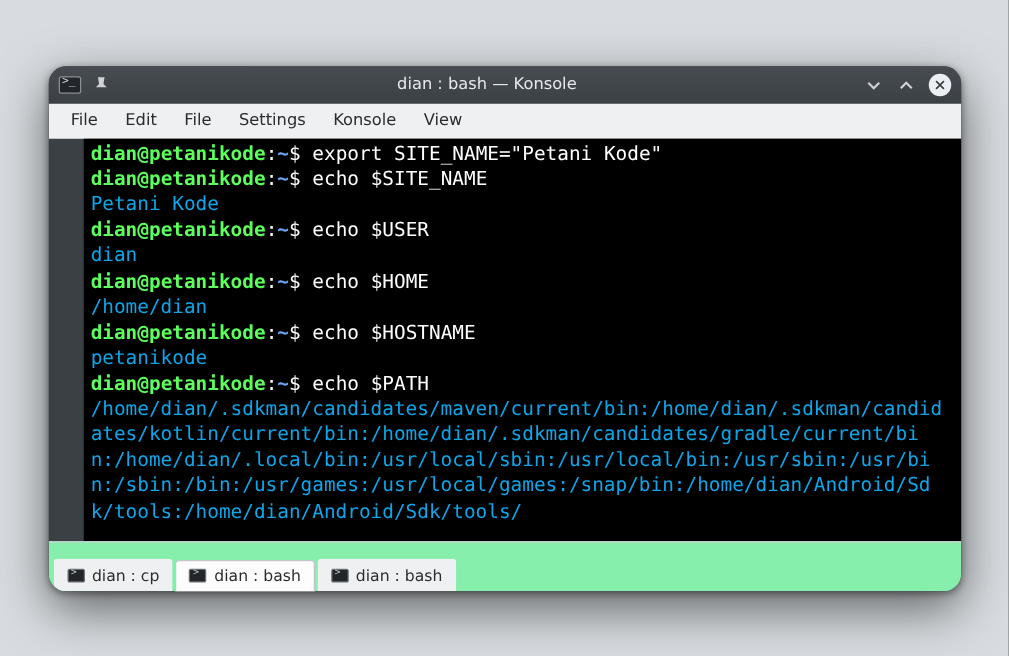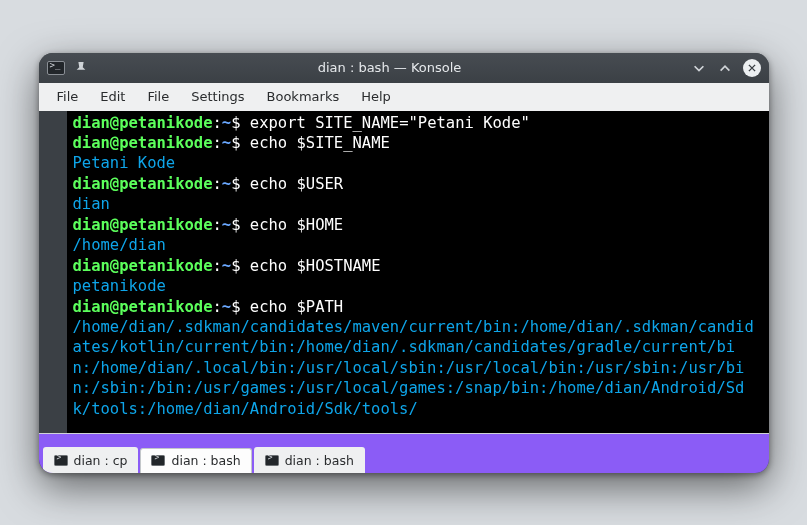--- a/index.html
+++ b/index.html
@@ -88,21 +88,21 @@
   .at   { color:#5cff5c; font-weight:bold; }
   .colon{ color:#fff; }
   .tilde{ color:#6aa8ff; font-weight:bold; }
   .dollar{ color:#fff; }
   .cmd  { color:#fff; }
   .out  { color:#0ea5e9; }
   .prompt-line { display:block; }
 
   
   .tabbar {
-    background:#8b5cf6;
+    background:#86efac;
     height:40px;
     display:flex; align-items:flex-end;
     padding:0 4px;
     border-top:1px solid #d0d3d6;
   }
   .tab {
     display:flex; align-items:center;
     gap:6px;
     height:26px;
     padding:0 10px;
@@ -162,22 +162,22 @@
           </svg>
       </span>
     </div>
   </div>
 
   <div class="menubar">
     <div class="menu-item">File</div>
     <div class="menu-item">Edit</div>
     <div class="menu-item">File</div>
     <div class="menu-item">Settings</div>
-    <div class="menu-item">Bookmarks</div>
-    <div class="menu-item">Help</div>
+    <div class="menu-item">Konsole</div>
+    <div class="menu-item">View</div>
   </div>
 
   <div class="terminal" id="terminal"><span class="prompt-line"><span class="user">dian</span><span class="at">@</span><span class="host">petanikode</span><span class="colon">:</span><span class="tilde">~</span><span class="dollar">$ </span><span class="cmd">export SITE_NAME="Petani Kode"</span></span><span class="prompt-line"><span class="user">dian</span><span class="at">@</span><span class="host">petanikode</span><span class="colon">:</span><span class="tilde">~</span><span class="dollar">$ </span><span class="cmd">echo $SITE_NAME</span></span><span class="prompt-line out">Petani Kode</span><span class="prompt-line"><span class="user">dian</span><span class="at">@</span><span class="host">petanikode</span><span class="colon">:</span><span class="tilde">~</span><span class="dollar">$ </span><span class="cmd">echo $USER</span></span><span class="prompt-line out">dian</span><span class="prompt-line"><span class="user">dian</span><span class="at">@</span><span class="host">petanikode</span><span class="colon">:</span><span class="tilde">~</span><span class="dollar">$ </span><span class="cmd">echo $HOME</span></span><span class="prompt-line out">/home/dian</span><span class="prompt-line"><span class="user">dian</span><span class="at">@</span><span class="host">petanikode</span><span class="colon">:</span><span class="tilde">~</span><span class="dollar">$ </span><span class="cmd">echo $HOSTNAME</span></span><span class="prompt-line out">petanikode</span><span class="prompt-line"><span class="user">dian</span><span class="at">@</span><span class="host">petanikode</span><span class="colon">:</span><span class="tilde">~</span><span class="dollar">$ </span><span class="cmd">echo $PATH</span></span><span class="prompt-line out">/home/dian/.sdkman/candidates/maven/current/bin:/home/dian/.sdkman/candidates/kotlin/current/bin:/home/dian/.sdkman/candidates/gradle/current/bin:/home/dian/.local/bin:/usr/local/sbin:/usr/local/bin:/usr/sbin:/usr/bin:/sbin:/bin:/usr/games:/usr/local/games:/snap/bin:/home/dian/Android/Sdk/tools:/home/dian/Android/Sdk/tools/</span></div>
 
   <div class="tabbar" id="tabbar">
       <div class="tab">
         <span class="tab-icon"></span>
         <span>dian : cp</span>
       </div>
       <div class="tab active">

